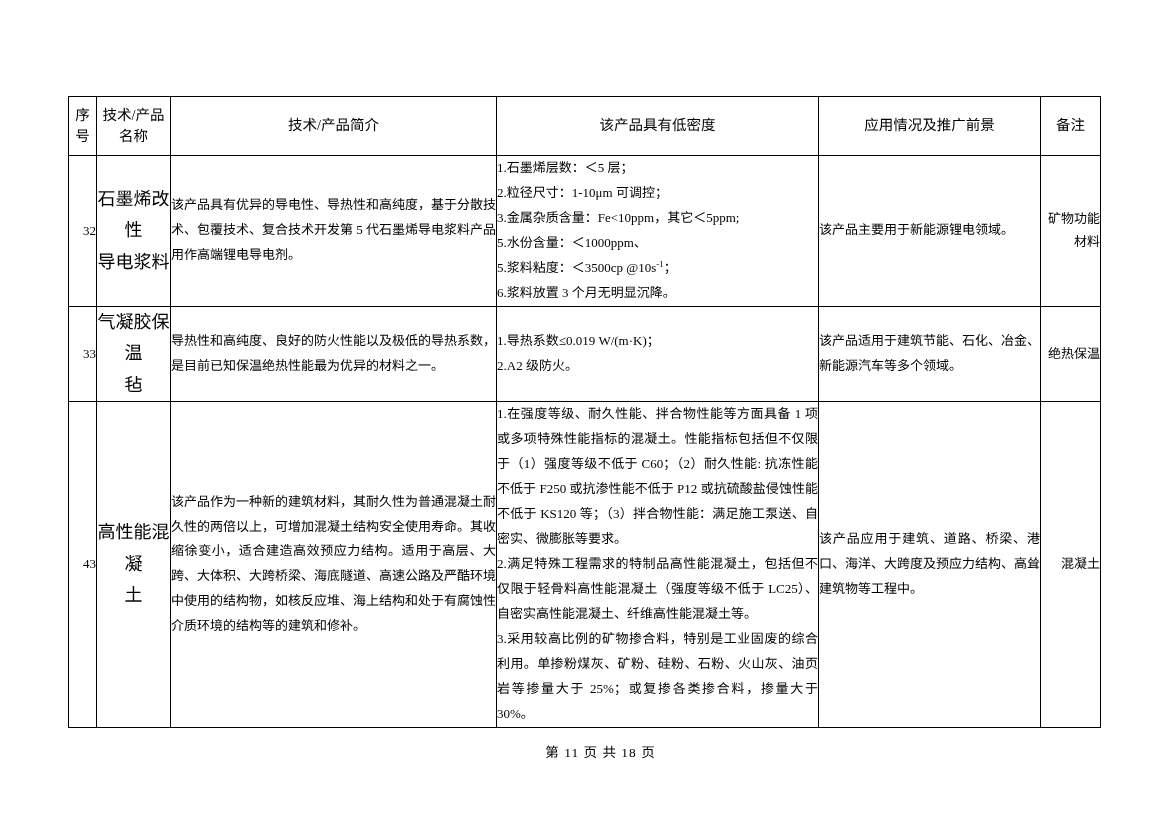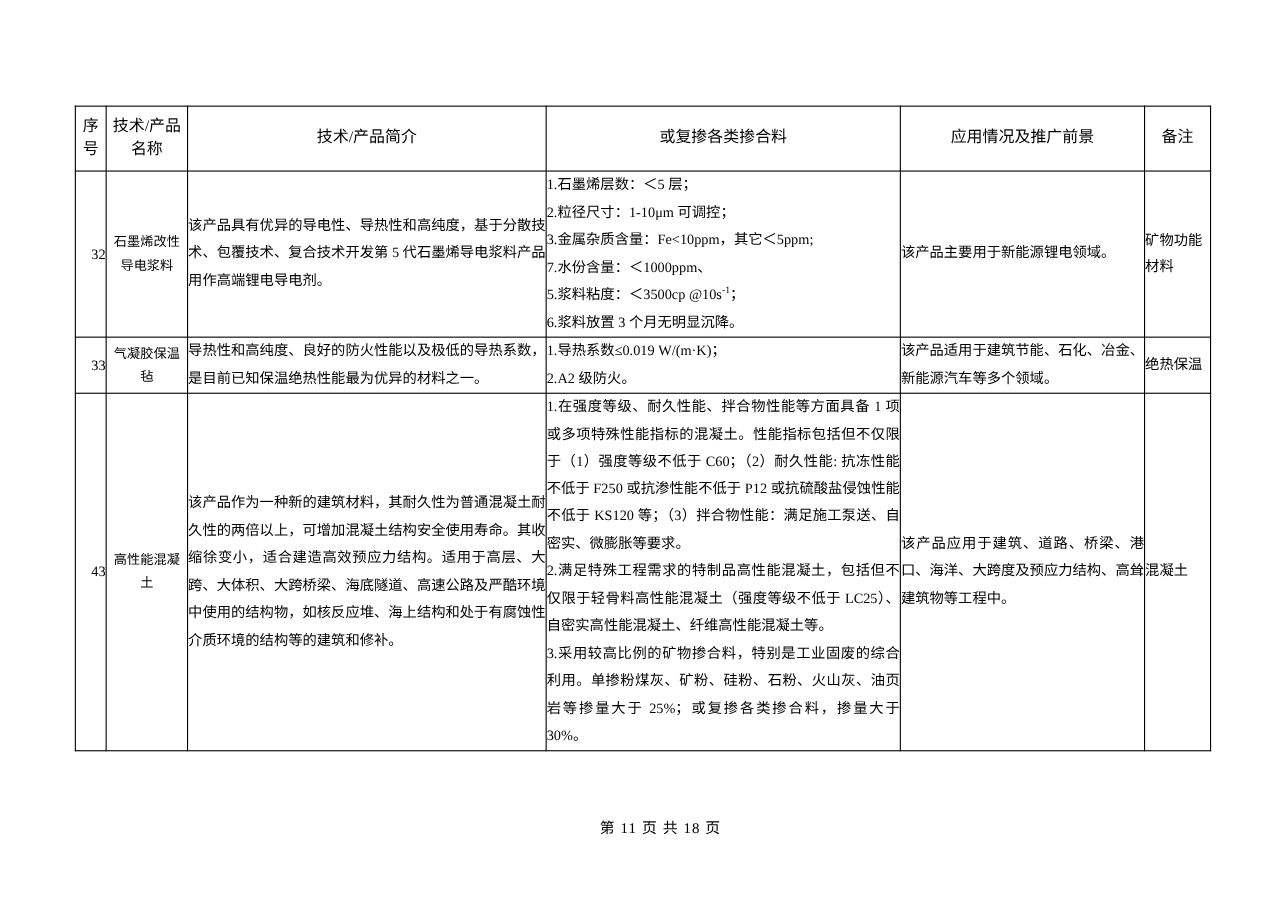--- a/index.html
+++ b/index.html
@@ -56,21 +56,21 @@
   .hdr .h-seq { letter-spacing: 0; }
 
   
   .cell-seq {
     text-align: right;
     font-size: 13px;
     font-family: "Liberation Serif", "DejaVu Serif", serif;
   }
   .cell-name {
     text-align: center;
-    font-size: 12px;
+    font-size: 18px;
     line-height: 1.75;
     padding: 4px 3px;
   }
   .cell-text {
     font-size: 13px;
     line-height: 1.92;
     padding: 6px 7px 6px 7px;
     text-align: justify;
     text-justify: inter-ideograph;
     vertical-align: middle;
@@ -89,21 +89,21 @@
   .cell-app {
     font-size: 13px;
     line-height: 1.92;
     padding: 6px 6px;
     text-align: justify;
     text-justify: inter-ideograph;
     vertical-align: middle;
     margin-left: 42px;
   }
   .cell-rem {
-    text-align: left;
+    text-align: right;
     font-size: 13px;
     line-height: 1.75;
     padding: 4px 2px;
   }
   sup { font-size: 0.68em; vertical-align: super; line-height: 0; }
 
   .footer {
     position: absolute;
     left: 16px;
     top: 741px;
@@ -132,39 +132,39 @@
       <tr class="hdr">
         <td class="h-seq">
           <div>序</div>
           <div>号</div>
         </td>
         <td>
           <div>技术/产品</div>
           <div>名称</div>
         </td>
         <td>技术/产品简介</td>
-        <td>或复掺各类掺合料</td>
+        <td>该产品具有低密度</td>
         <td>应用情况及推广前景</td>
         <td>备注</td>
       </tr>
     </thead>
     <tbody>
 
       <tr>
         <td class="cell-seq">32</td>
         <td class="cell-name">
           <div>石墨烯改性</div>
           <div>导电浆料</div>
         </td>
         <td class="cell-text">该产品具有优异的导电性、导热性和高纯度，基于分散技术、包覆技术、复合技术开发第 5 代石墨烯导电浆料产品用作高端锂电导电剂。</td>
         <td class="cell-list">
           <div class="li">1.石墨烯层数：＜5 层；</div>
           <div class="li">2.粒径尺寸：1-10μm 可调控；</div>
           <div class="li">3.金属杂质含量：Fe&lt;10ppm，其它＜5ppm;</div>
-          <div class="li">7.水份含量：＜1000ppm、</div>
+          <div class="li">5.水份含量：＜1000ppm、</div>
           <div class="li"><span>5.浆料粘度：＜3500cp @10s</span><sup>-1</sup><span>；</span></div>
           <div class="li">6.浆料放置 3 个月无明显沉降。</div>
         </td>
         <td class="cell-app">该产品主要用于新能源锂电领域。</td>
         <td class="cell-rem">
           <div>矿物功能</div>
           <div>材料</div>
         </td>
       </tr>
 

